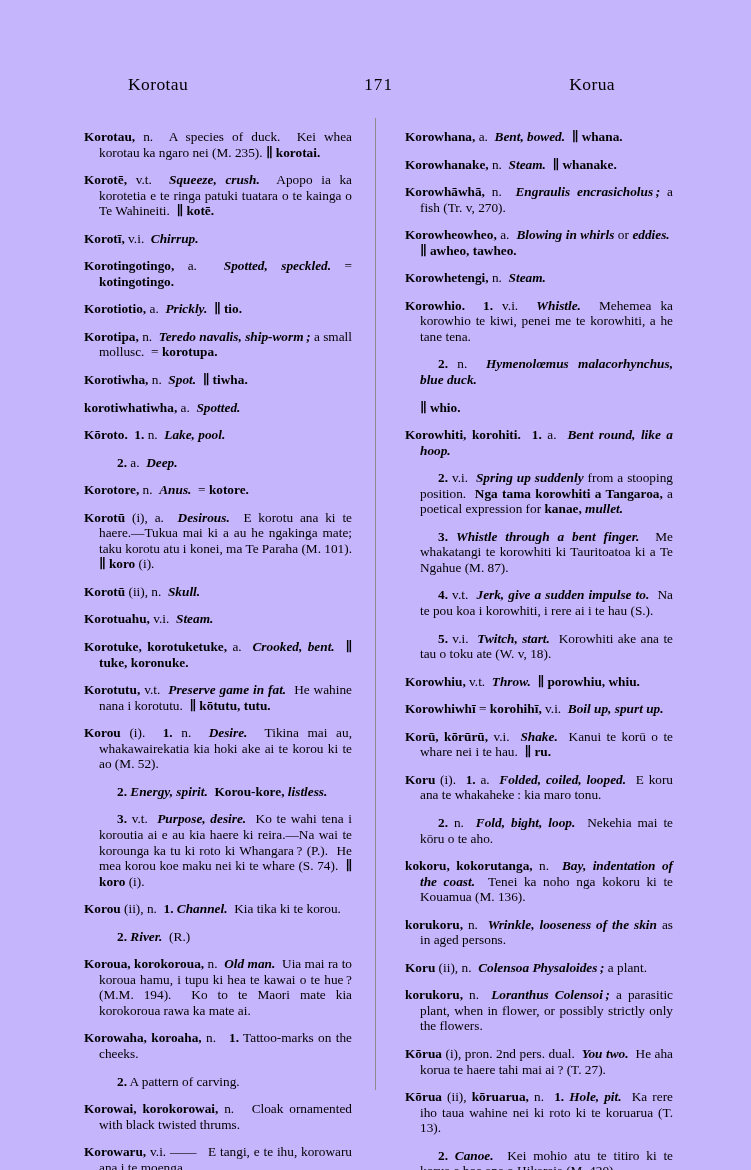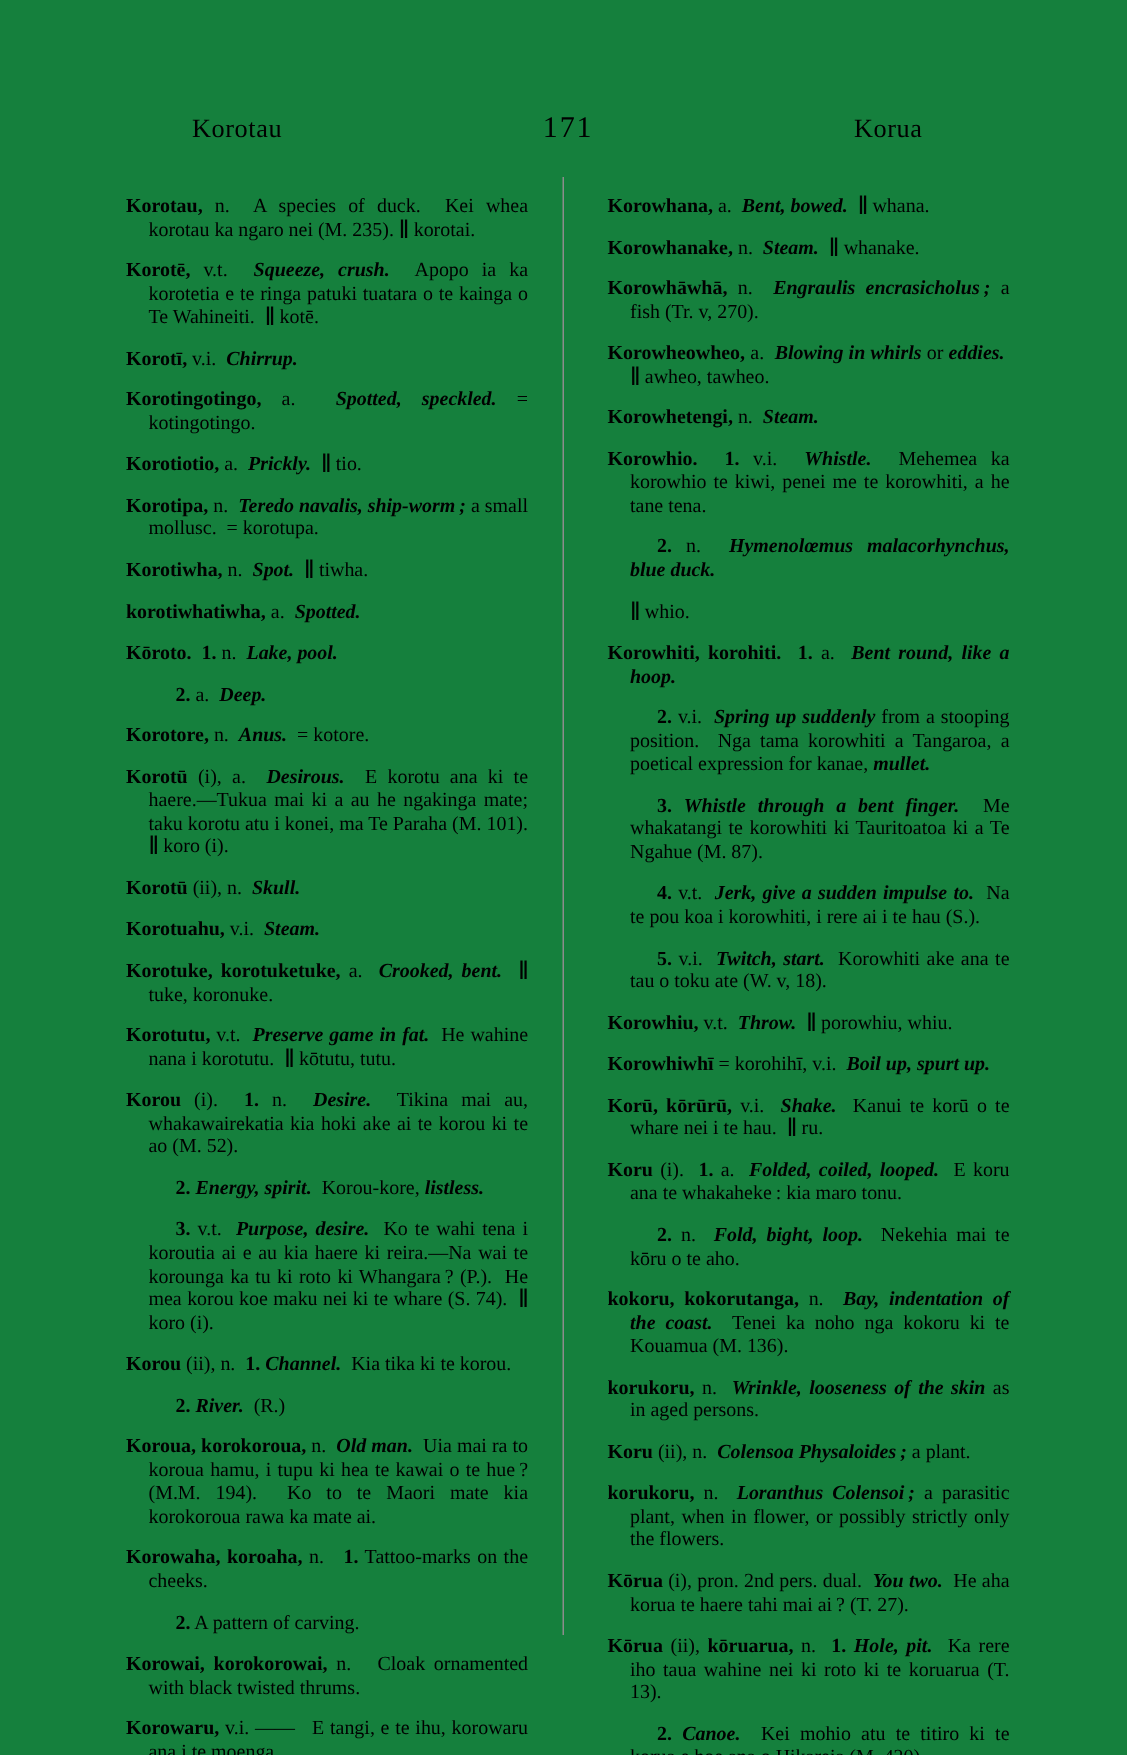--- a/index.html
+++ b/index.html
@@ -12,41 +12,41 @@
     width: 751px;
     height: 1170px;
     position: relative;
     font-family: "Liberation Serif", "DejaVu Serif", serif;
     color: #000000;
     overflow: hidden;
   }
   .page {
     position: absolute;
     inset: 0;
-    background: #15803d;
+    background: #c4b5fd;
     padding-left: 14px;
   }
 
   
   .runhead {
     position: absolute;
     left: 72px;
     top: 74px;
     width: 613px;
     height: 26px;
     display: flex;
     align-items: baseline;
     justify-content: space-between;
     font-size: 17.5px;
     letter-spacing: 0.4px;
   }
   .runhead-left { flex: 0 0 auto; padding-left: 56px; }
   .runhead-center {
     flex: 0 0 auto;
-    font-size: 20px;
+    font-size: 17px;
     letter-spacing: 1.2px;
     font-variant-numeric: oldstyle-nums;
   }
   .runhead-right { flex: 0 0 auto; padding-right: 70px; }
 
   
   .col-rule {
     position: absolute;
     left: 375px;
     top: 118px;
@@ -85,21 +85,21 @@
     text-indent: 18px;
     padding-left: 15px;
   }
   .entry.cont {
     text-indent: 0;
     padding-left: 15px;
   }
 
   .hw  { font-weight: bold; }
   .it  { font-style: italic; font-weight: bold; }
-  .bd  { font-weight: normal; }
+  .bd  { font-weight: bold; }
   .num { font-weight: bold; }
   .pb  { font-weight: bold; letter-spacing: -0.5px; }
 
   
   .entry:last-child { margin-bottom: 0; }
 </style>
 </head>
 <body>
 
 <div class="page">

